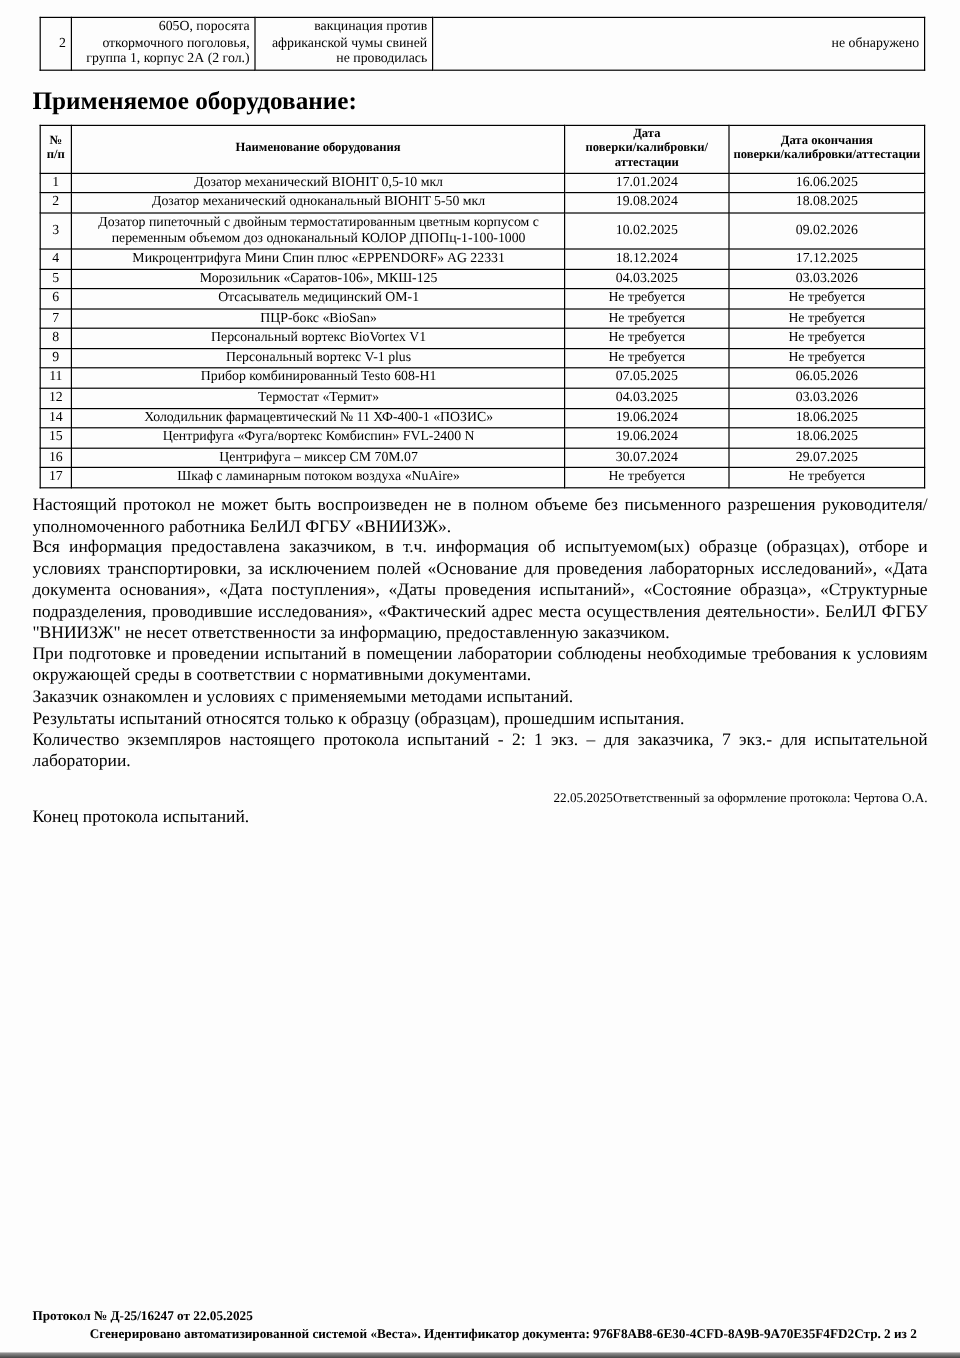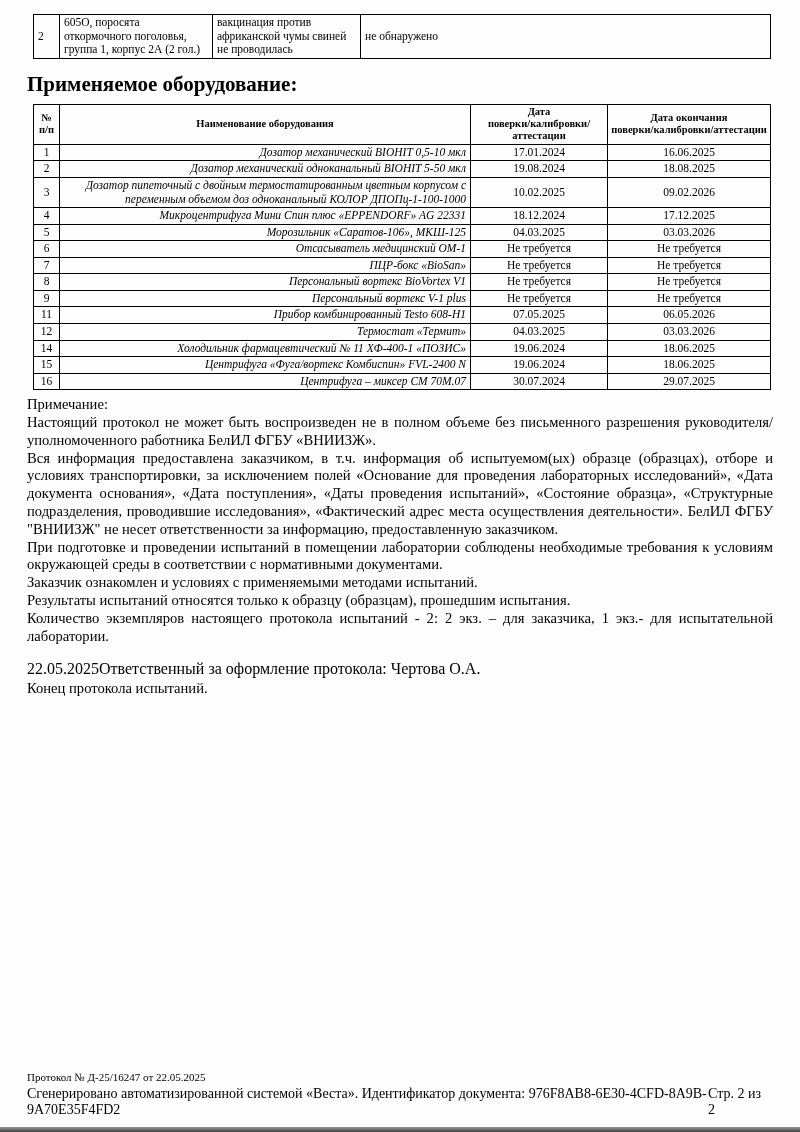--- a/index.html
+++ b/index.html
@@ -10,39 +10,39 @@
     font-family: "Liberation Serif", serif;
     overflow: hidden;
   }
   .tbl {
     border-collapse: collapse; table-layout: fixed;
     margin-left: 33px; width: 737px;
     font-size: 11.5px; line-height: 1.18;
   }
   .tbl td, .tbl th { border: 1px solid #000; padding: 1px 4px; vertical-align: middle; }
   .top-table { margin-top: 14px; }
-  .top-table td { text-align: left; }
+  .top-table td { text-align: right; }
   .section-title { margin: 13px 0 7px 27px; font-size: 21px; font-weight: bold; }
   .eq-table th {
     font-size: 10.5px; font-weight: bold; text-align: center;
     white-space: pre-line; padding: 1px 2px;
   }
   .eq-table td.c { text-align: center; }
-  .eq-table td.name { text-align: right; padding-left: 5px; font-style: italic; }
+  .eq-table td.name { text-align: center; padding-left: 5px; }
   .notes { margin: 6px 27px 0 27px; font-size: 14.6px; line-height: 1.22; }
   .notes .note-title { margin: 0; }
   .notes p { margin: 0; text-align: justify; }
   .sig-row {
-    display: flex; justify-content: flex-start;
-    margin: 15px 27px 0 27px; font-size: 16px;
+    display: flex; justify-content: flex-end;
+    margin: 15px 27px 0 27px; font-size: 11px;
   }
   .end-line { margin: 2px 27px 4px 27px; font-size: 14.6px; }
-  .footer { position: absolute; left: 27px; right: 36px; bottom: 14px; }
+  .footer { position: absolute; left: 27px; right: 36px; bottom: 14px; font-weight: bold; }
   .footer .proto-line { font-size: 11px; margin-bottom: 3px; }
-  .footer .gen-line { display: flex; justify-content: space-between; font-size: 14px; }
+  .footer .gen-line { display: flex; justify-content: flex-end; font-size: 11px; }
   .scan-edge {
     position: absolute; left: 0; right: 0; bottom: 0; height: 5px;
     background: linear-gradient(#9a9a9a, #3f3f3f);
   }
 </style>
 </head>
 <body>
 
 <div class="page">
 
@@ -179,33 +179,38 @@
           <td class="c">18.06.2025</td>
         </tr>
 
         <tr>
           <td class="c">16</td>
           <td class="name">Центрифуга – миксер СМ 70М.07</td>
           <td class="c">30.07.2024</td>
           <td class="c">29.07.2025</td>
         </tr>
 
+        <tr>
+          <td class="c">17</td>
+          <td class="name">Шкаф с ламинарным потоком воздуха «NuAire»</td>
+          <td class="c">Не требуется</td>
+          <td class="c">Не требуется</td>
+        </tr>
       </tbody>
   </table>
 
   <div class="notes">
-    <p class="note-title">Примечание:</p>
 
     <div id="notes-paragraphs">
         <p>Настоящий протокол не может быть воспроизведен не в полном объеме без письменного разрешения руководителя/уполномоченного работника БелИЛ ФГБУ «ВНИИЗЖ».</p>
         <p>Вся информация предоставлена заказчиком, в т.ч. информация об испытуемом(ых) образце (образцах), отборе и условиях транспортировки, за исключением полей «Основание для проведения лабораторных исследований», «Дата документа основания», «Дата поступления», «Даты проведения испытаний», «Состояние образца», «Структурные подразделения, проводившие исследования», «Фактический адрес места осуществления деятельности». БелИЛ ФГБУ "ВНИИЗЖ" не несет ответственности за информацию, предоставленную заказчиком.</p>
         <p>При подготовке и проведении испытаний в помещении лаборатории соблюдены необходимые требования к условиям окружающей среды в соответствии с нормативными документами.</p>
         <p>Заказчик ознакомлен и условиях с применяемыми методами испытаний.</p>
         <p>Результаты испытаний относятся только к образцу (образцам), прошедшим испытания.</p>
-        <p>Количество экземпляров настоящего протокола испытаний - 2: 2 экз. – для заказчика, 1 экз.- для испытательной лаборатории.</p>
+        <p>Количество экземпляров настоящего протокола испытаний - 2: 1 экз. – для заказчика, 7 экз.- для испытательной лаборатории.</p>
       </div>
   </div>
 
   <div class="sig-row">
     <span>22.05.2025</span>
     <span>Ответственный за оформление протокола: Чертова О.А.</span>
   </div>
   <div class="end-line">Конец протокола испытаний.</div>
 
   <div class="footer">

